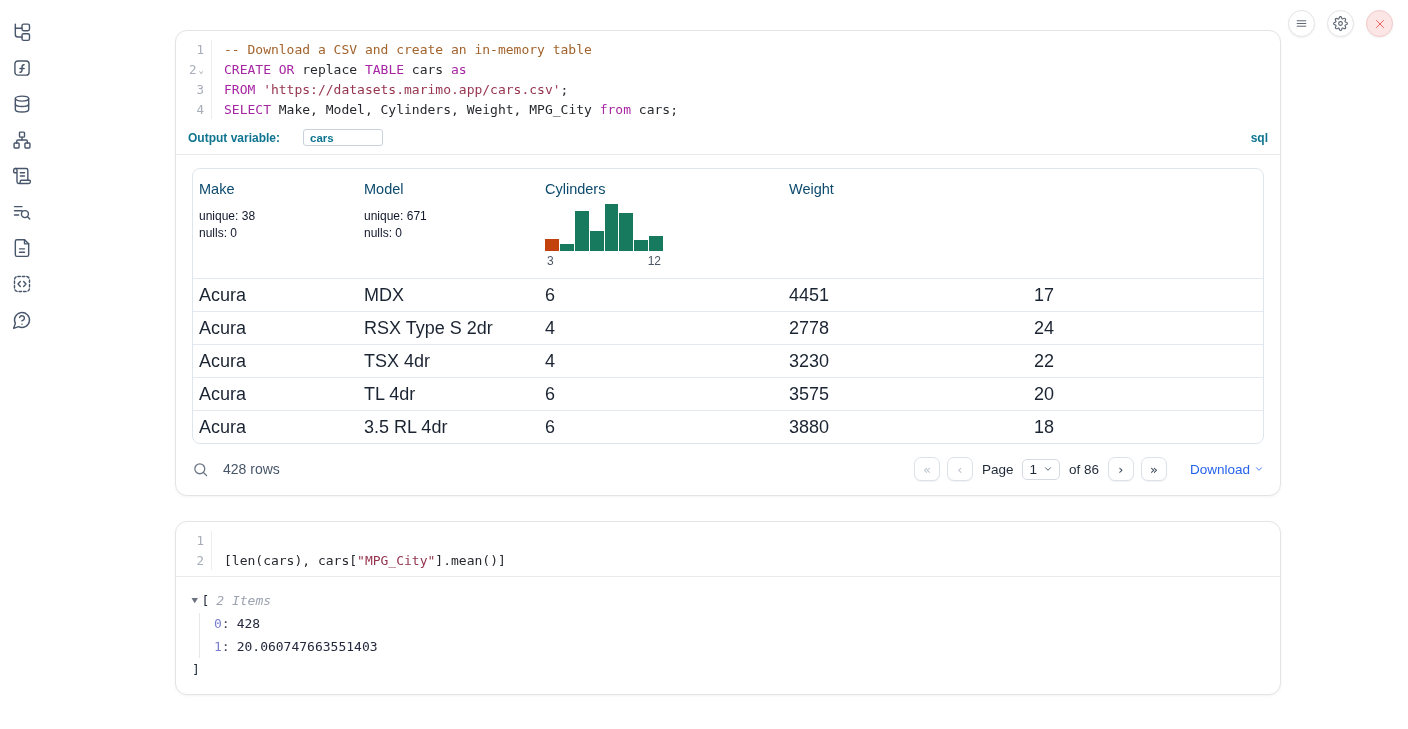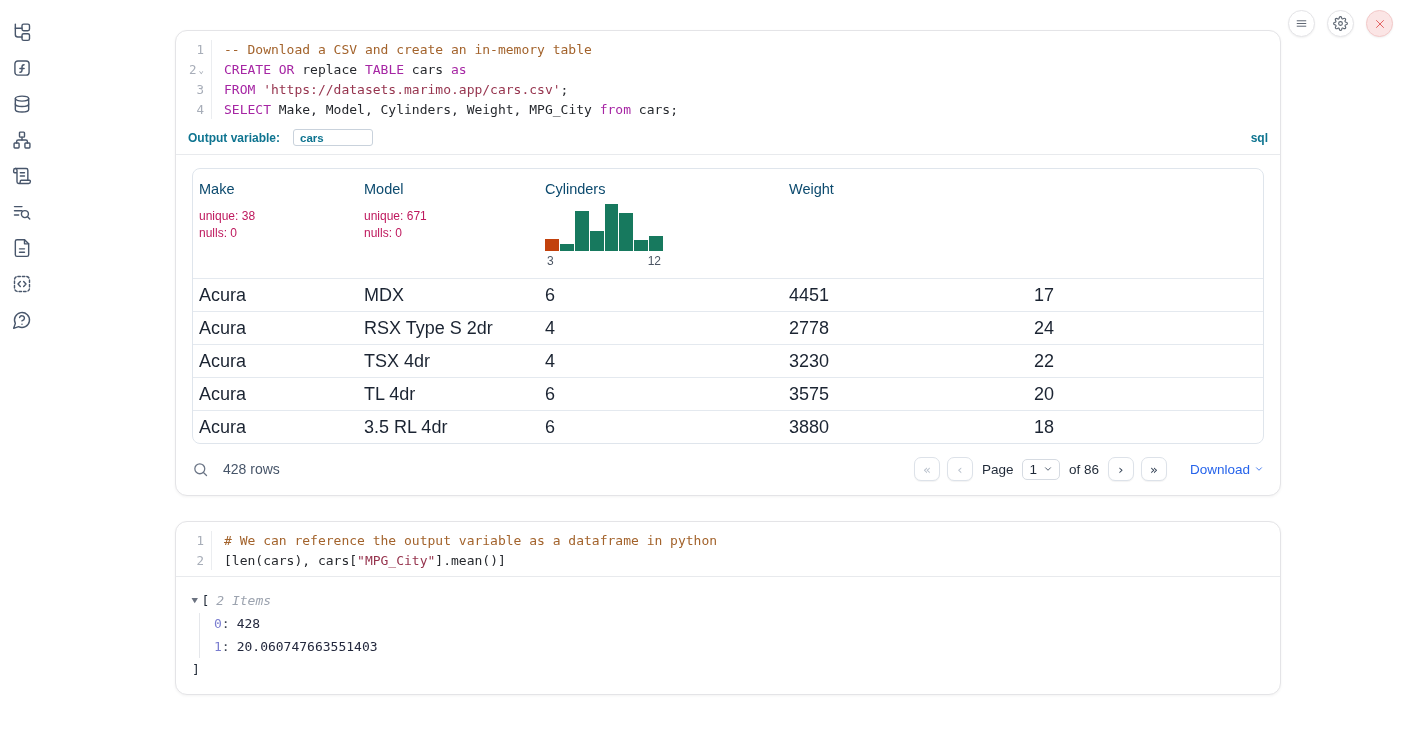--- a/index.html
+++ b/index.html
@@ -35,35 +35,35 @@
   .code-line { display:flex; line-height:19.5px; }
   .gutter { width:36px; flex:none; text-align:right; padding-right:7px;
     color:#a7adb8; border-right:1px solid #ebedf0; font-size:12.5px; white-space:nowrap; }
   .fold { font-size:9px; color:#9aa1ac; margin-left:2px; vertical-align:1px; }
   .code-text { padding-left:12px; white-space:pre; color:#26292e; }
   .tok-keyword { color:#a626a4; }
   .tok-comment { color:#a3632c; }
   .tok-string  { color:#96344e; }
 
   
-  .ov-bar { display:flex; align-items:center; gap:13px; padding:4px 12px 8px; }
+  .ov-bar { display:flex; align-items:center; gap:23px; padding:4px 12px 8px; }
   .ov-label { font-weight:bold; font-size:12px; color:#0e7490; }
   .ov-input { width:80px; height:17px; border:1px solid #c9d2dc; border-radius:3px;
     font-family:"Liberation Sans",sans-serif; font-size:11.5px; font-weight:bold;
     color:#0e7490; padding:1px 6px; outline:none; }
   .lang-badge { margin-left:auto; font-weight:bold; font-size:12px; color:#0e7490; }
 
   .cell-output { border-top:1px solid #e8eaed; }
 
   
   .table-card { border:1px solid #dfe5ec; border-radius:8px; overflow:hidden; margin:13px 16px 0; }
   .tgrid { display:grid; grid-template-columns:165px 181px 244px 245px 1fr; }
   .th { padding:12px 6px 10px; }
   .th-label { font-size:14.5px; color:#0c4a6e; }
-  .th-stats { margin-top:11px; font-size:12px; color:#be185d; line-height:16.5px; }
+  .th-stats { margin-top:11px; font-size:12px; color:#0f172a; line-height:16.5px; }
   .hist { margin-top:7px; width:118px; }
   .hist-bars { display:flex; align-items:flex-end; gap:1px; height:47px; }
   .hist-bar { flex:1; }
   .hist-axis { display:flex; justify-content:space-between; font-size:12px;
     color:#4b5563; margin-top:3px; padding:0 2px; }
   .tr { border-top:1px solid #e4e9ef; height:33px; align-items:center; cursor:default; }
   .td { padding:0 6px; font-size:18px; color:#1b2432; }
 
   
   .table-footer { display:flex; align-items:center; padding:13px 16px 14px; }
@@ -356,21 +356,20 @@
           </a>
         </div>
       </div>
     </div>
   </section>
 
   <section class="cell">
     <div class="code-area" id="py-code">
         <div class="code-line">
           <span class="gutter">1</span>
-          <span class="code-text"><span class="tok-comment"># We can reference the output variable as a dataframe in python</span></span>
         </div>
         <div class="code-line">
           <span class="gutter">2</span>
           <span class="code-text"><span class="tok-plain">[len(cars), cars[</span><span class="tok-string">"MPG_City"</span><span class="tok-plain">].mean()]</span></span>
         </div>
       </div>
     <div class="cell-output">
       <div class="tree">
         <div class="tree-head">
           <span class="tree-chevron" style="transform: scaleX(1.2);">▼</span>

